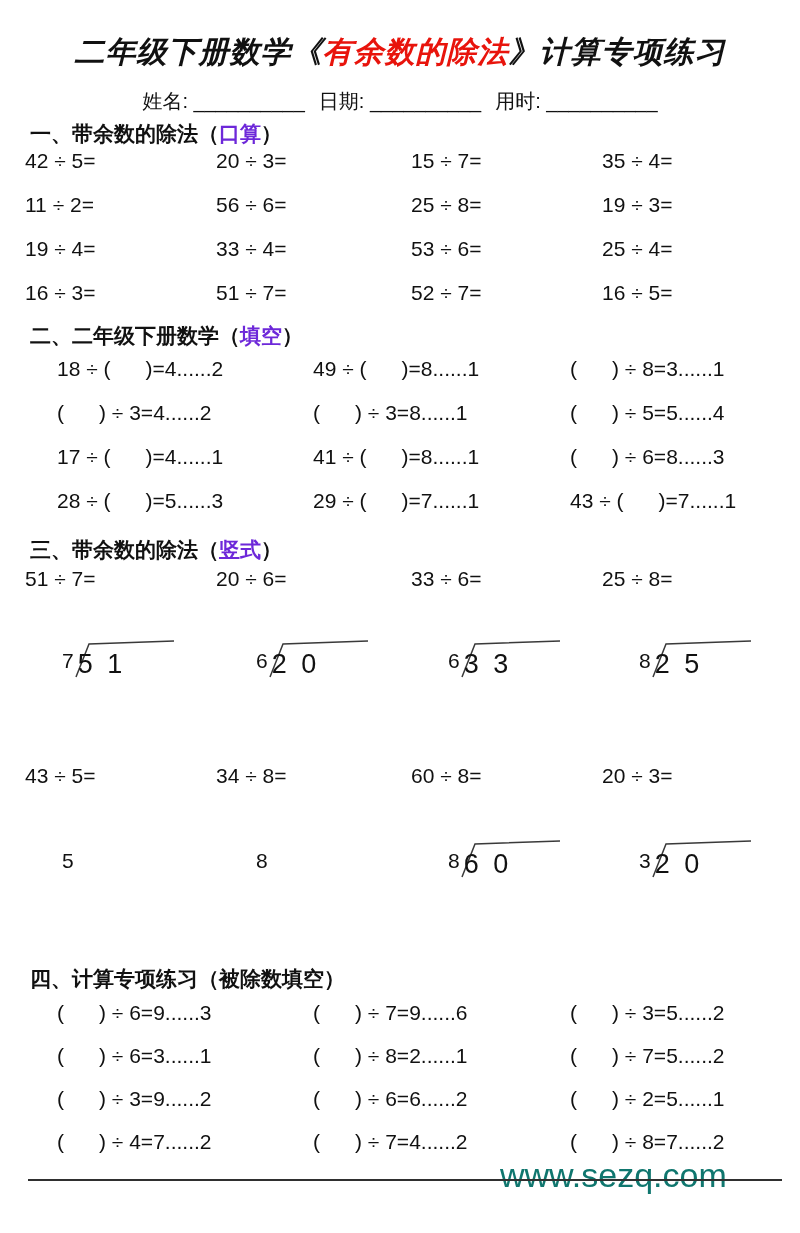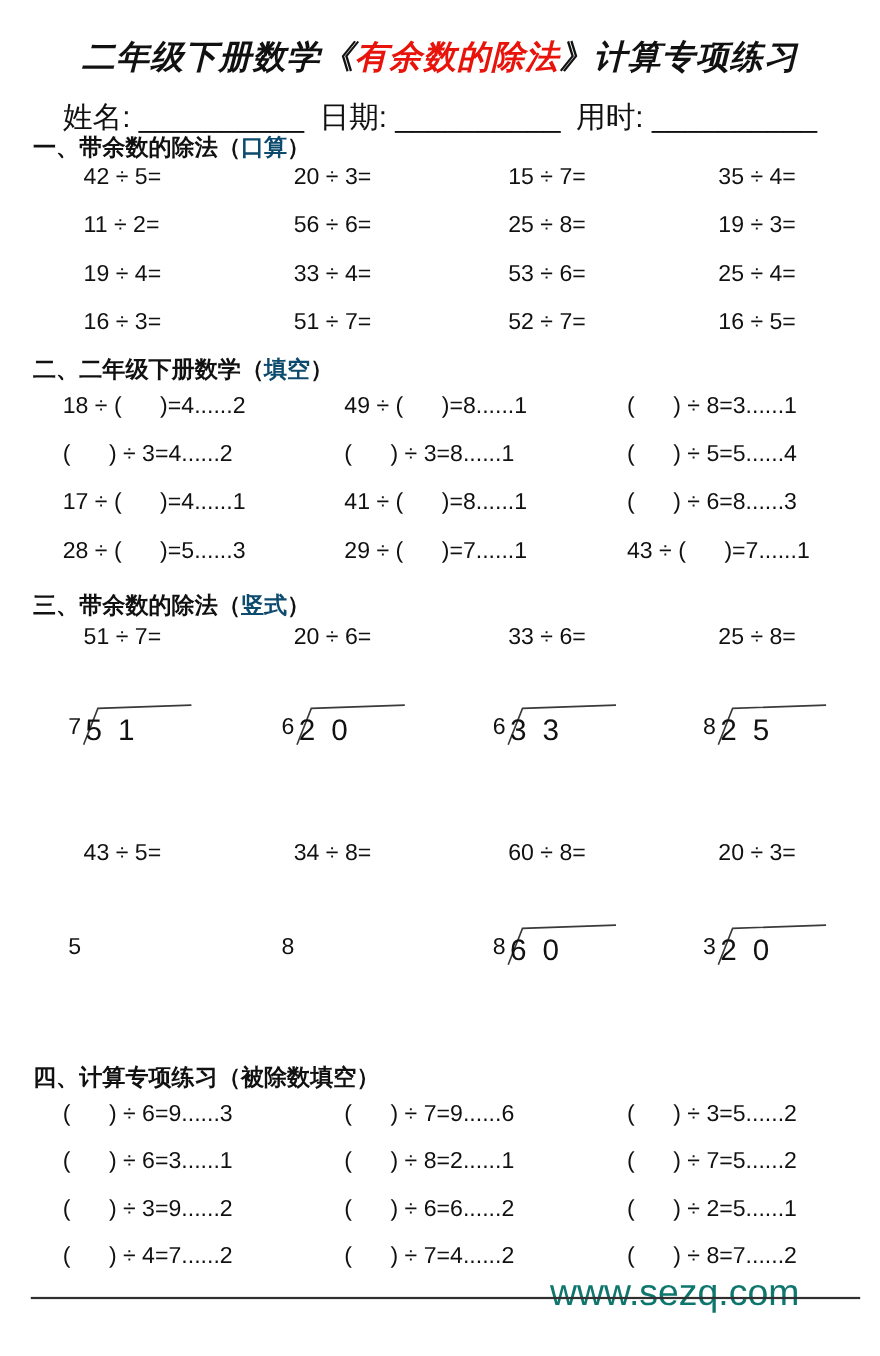--- a/index.html
+++ b/index.html
@@ -11,30 +11,30 @@
   }
   .title {
     position:absolute; top:32px; left:0; width:100%;
     text-align:center; font-size:30px; font-weight:bold; letter-spacing:1px;
     white-space:pre;
     font-style:italic;
   }
   .title .red { color:#e8140c; }
   .info {
     position:absolute; top:88px; left:0; width:100%;
-    text-align:center; font-size:27px; white-space:pre;
+    text-align:center; font-size:20px; white-space:pre;
   }
   .info .grp { margin:0 7px; }
   .heading {
     position:absolute; left:30px; font-size:21px; font-weight:bold;
     white-space:pre;
   }
-  .heading .teal { color:#0c4a6e; }
+  .heading .teal { color:#6d28d9; }
   .grid { position:absolute; left:0; width:800px; display:grid; align-items:center; }
-  .g4  { padding-left:76px; grid-template-columns:191px 195px 191px 1fr; height:44px; }
+  .g4  { padding-left:25px; grid-template-columns:191px 195px 191px 1fr; height:44px; }
   .g3  { padding-left:57px; grid-template-columns:256px 257px 1fr;       height:44px; }
   .g3s { height:43px; }
   .gld { padding-left:62px; grid-template-columns:194px 192px 191px 1fr; height:40px; align-items:start; }
   .prob { font-size:21px; white-space:pre; }
   .ld { display:flex; align-items:flex-start; }
   .ld-divisor { font-size:21px; margin-top:9px; }
   .ld-box { position:relative; width:104px; height:38px; }
   .ld-bracket { position:absolute; left:0; top:0; width:104px; height:38px; }
   .ld-dividend { position:absolute; left:4px; top:9px; font-size:27px; white-space:pre; word-spacing:7px; }
   .watermark {

